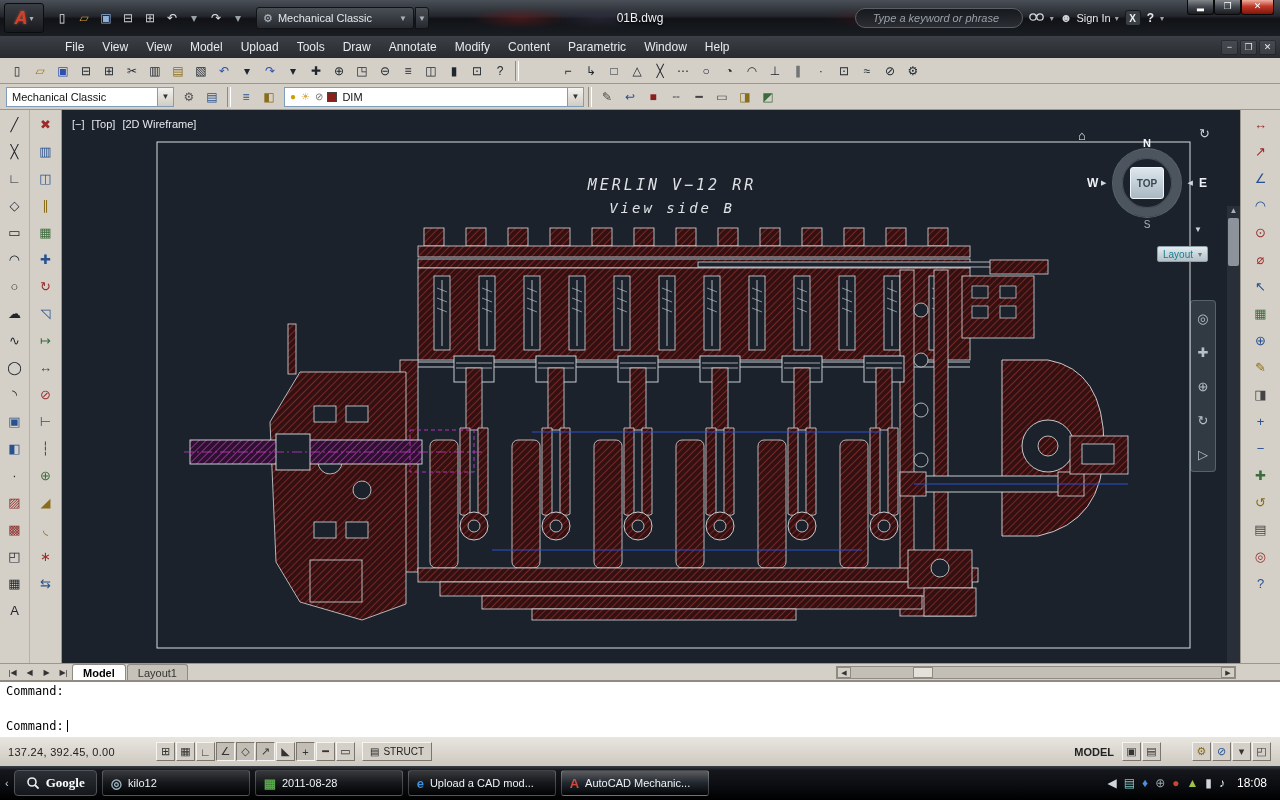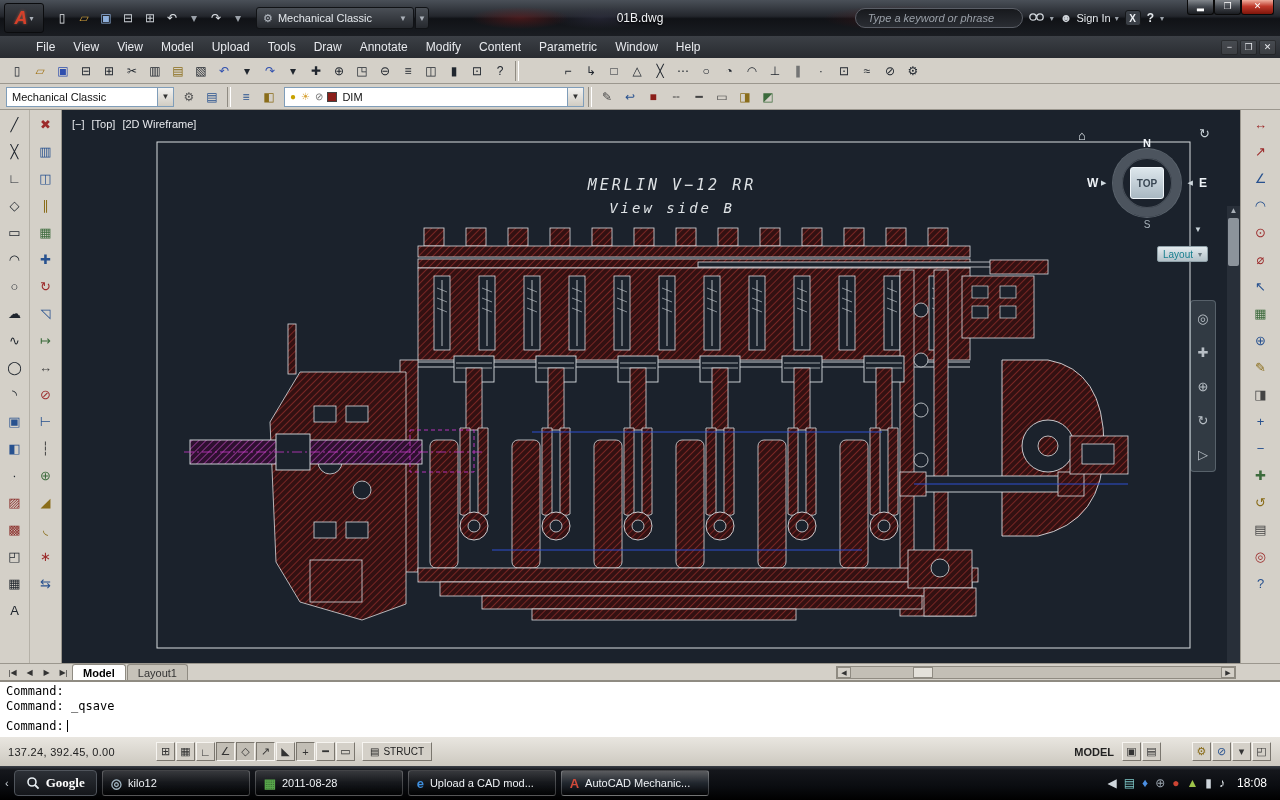--- a/index.html
+++ b/index.html
@@ -22,36 +22,36 @@
   .ws-combo{margin-left:8px;width:158px;height:22px;display:flex;align-items:center;gap:5px;padding:0 6px;
     background:linear-gradient(#4a4f56,#26292e);border:1px solid #111316;border-radius:3px;font-size:11px;color:#e4e8ec;}
   .ws-combo .gear{color:#b8bec6;font-size:11px;}
   .ws-combo .arr{margin-left:auto;font-size:8px;color:#aab0b8;}
   .ws-side{width:14px;height:22px;display:flex;align-items:center;justify-content:center;font-size:8px;color:#aab0b8;
     background:linear-gradient(#4a4f56,#26292e);border:1px solid #111316;border-radius:0 3px 3px 0;margin-left:1px;}
   .doc-title{position:absolute;left:50%;top:0;transform:translateX(-50%);height:36px;display:flex;align-items:center;
     font-size:12px;color:#f0f2f5;text-shadow:0 1px 2px #000;}
   .tb-right{position:absolute;right:116px;top:0;height:36px;display:flex;align-items:center;gap:6px;}
   .search-box{width:168px;height:20px;border-radius:10px;border:1px solid #5a5e66;background:linear-gradient(#17191d,#2a2d33);
-    color:#cfd4da;font-size:11px;font-style:italic;padding:0 12px;outline:none;}
+    color:#cfd4da;font-size:11px;font-style:italic;padding:0 17px;outline:none;}
   .search-box::placeholder{color:#9aa0a8;font-style:italic;}
   .mini-ico{font-size:12px;color:#cfd4da;}
   .signin{display:flex;align-items:center;gap:4px;font-size:11px;color:#e4e8ec;}
   .x-badge{width:16px;height:16px;border-radius:3px;background:#3a3f46;border:1px solid #15171a;color:#eef1f4;
     font-size:10px;font-weight:bold;display:flex;align-items:center;justify-content:center;}
   .help-q{font-size:12px;color:#e4e8ec;font-weight:bold;}
   .drop8{font-size:8px;color:#9aa0a8;}
   .win-btns{position:absolute;right:6px;top:0;display:flex;}
   .win-btn{width:27px;height:15px;border:1px solid #0a0a0a;border-top:none;border-radius:0 0 3px 3px;color:#fff;
     font-size:9px;line-height:13px;text-align:center;background:linear-gradient(rgba(255,255,255,.3),rgba(255,255,255,.06) 45%,rgba(0,0,0,.35));}
   .win-btn.close{width:33px;background:linear-gradient(#f0b0a0,#c0392b 45%,#7e150a);}
 
   
   #menubar{position:absolute;top:36px;left:0;width:1280px;height:22px;background:linear-gradient(#3c4046,#282b30);
-    display:flex;align-items:center;padding-left:27px;color:#e8eaee;font-size:12px;}
+    display:flex;align-items:center;padding-left:56px;color:#e8eaee;font-size:12px;}
   .menu-item{padding:0 9px;height:22px;display:flex;align-items:center;}
   .doc-ctl{margin-left:auto;display:flex;gap:2px;padding-right:4px;}
   .doc-ctl span{width:17px;height:15px;font-size:9px;color:#e8eaee;display:flex;align-items:center;justify-content:center;
     background:rgba(255,255,255,.08);border:1px solid rgba(0,0,0,.4);border-radius:2px;}
 
   
   #toolbar1,#toolbar2{position:absolute;left:0;width:1280px;height:26px;background:#d4d0c8;display:flex;align-items:center;
     border-bottom:1px solid #9b978e;padding:0 6px;}
   #toolbar1{top:58px;}
   #toolbar2{top:84px;}
@@ -603,21 +603,20 @@
     <div class="hthumb"></div>
     <div class="htrack"></div>
     <span class="harr">▶</span>
   </div>
 </div>
 
 <div id="cmdwin">
   <div>
 
   <div class="cmd-line">Command:</div>
-      <div class="cmd-line">Command: _qsave</div>
     </div>
   <div class="cmd-prompt">
     <span>Command:</span>
     <span class="caret"></span>
   </div>
 </div>
 
 <div id="statusbar">
   <span class="coords">137.24, 392.45, 0.00</span>
   <div class="row">

